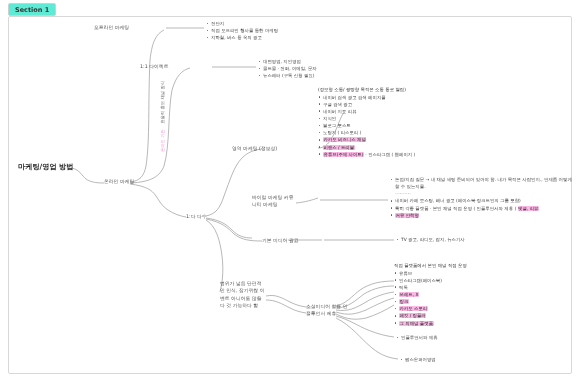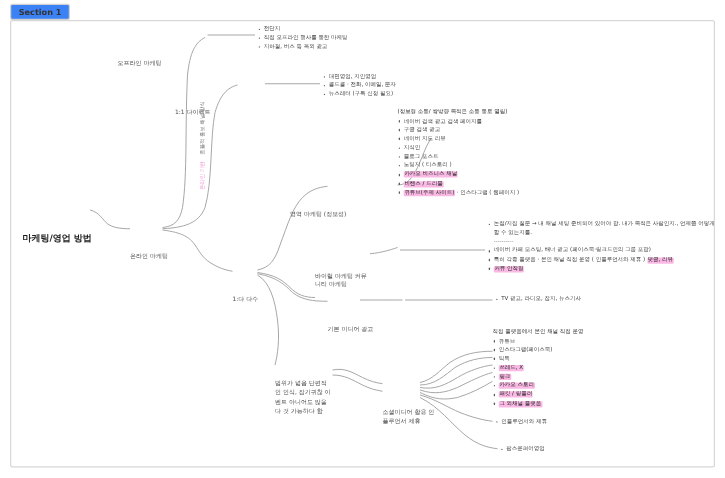--- a/index.html
+++ b/index.html
@@ -28,21 +28,21 @@
     box-sizing: border-box;
   }
   #section-tab {
     position: absolute;
     left: 8px;
     top: 3px;
     height: 13px;
     padding: 0 6px;
     border: 1px solid #cfcfcf;
     border-radius: 2px;
-    background: #3b82f6;
+    background: #5eead4;
     font-size: 6.5px;
     line-height: 13px;
     color: #333;
     font-weight: bold;
     white-space: nowrap;
     box-sizing: border-box;
   }
   
   #wires {
     position: absolute;
@@ -55,21 +55,20 @@
     stroke: #9a9a9a;
     stroke-width: 0.7;
   }
   
   .node {
     position: absolute;
     font-size: 4.6px;
     line-height: 1.5;
     color: #3a3a3a;
     white-space: nowrap;
-    margin-top: 24px;
   }
   .node.root {
     font-size: 7.2px;
     font-weight: bold;
     color: #1a1a1a;
   }
   .node.branch {
     font-size: 4.8px;
     color: #4a4a4a;
   }

